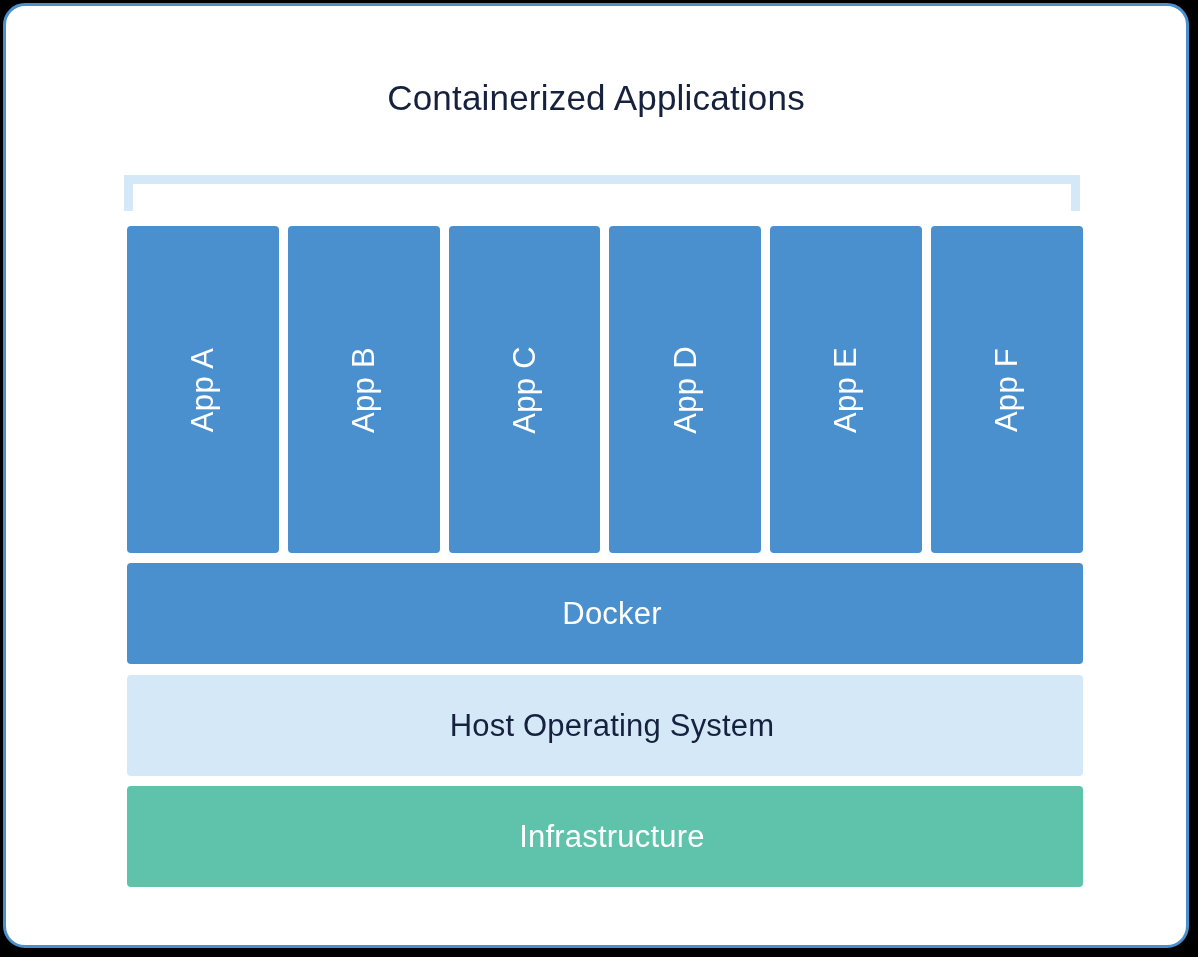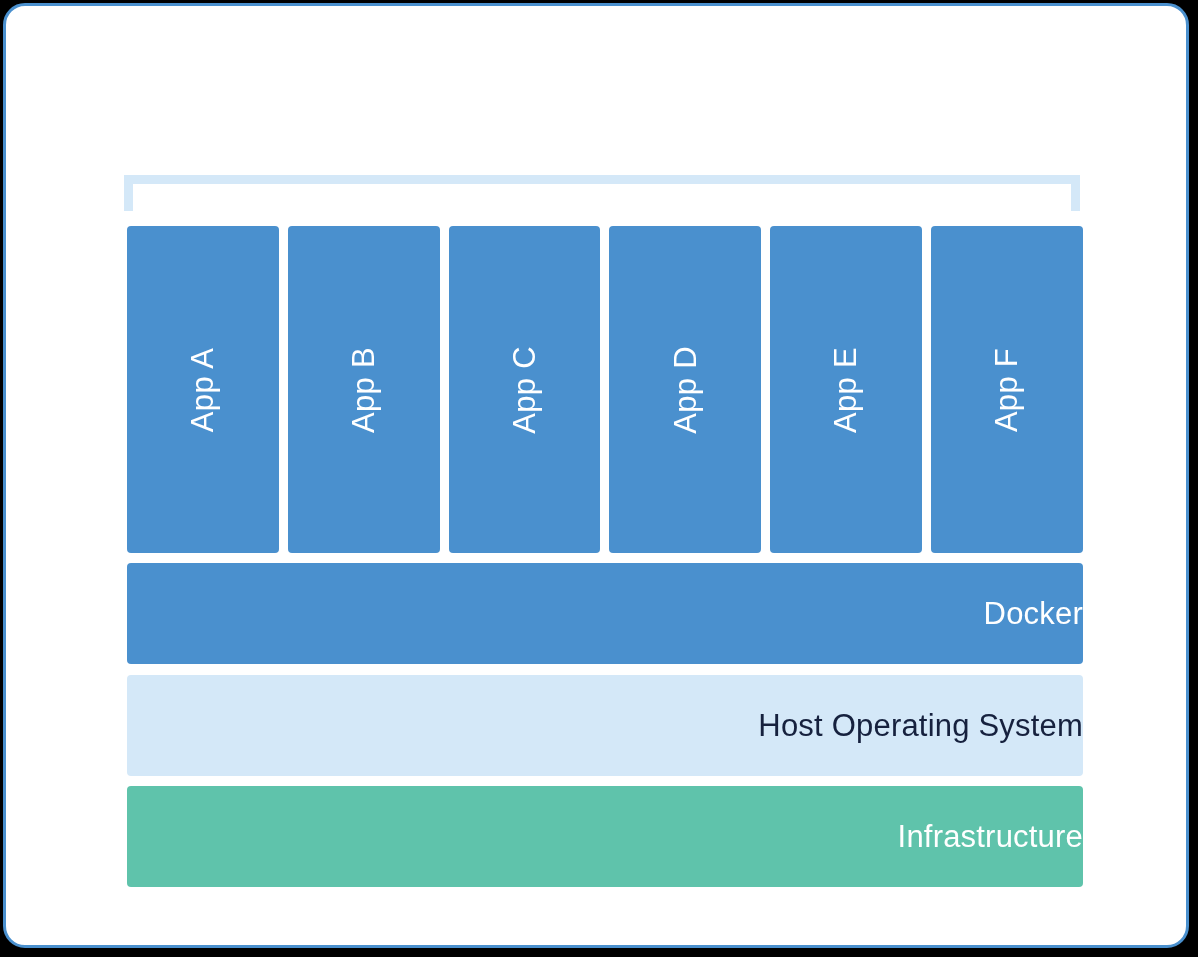--- a/index.html
+++ b/index.html
@@ -95,21 +95,21 @@
     letter-spacing: 0.3px;
   }
 
   
   .layer-bar {
     position: absolute;
     left: 121px;
     width: 956px;
     display: flex;
     align-items: center;
-    justify-content: flex-end;
+    justify-content: center;
     border-radius: 4px;
     box-sizing: border-box;
     padding-left: 14px;
   }
   .layer-label {
     font-size: 31px;
     font-weight: 400;
     letter-spacing: 0.2px;
   }
 
@@ -132,20 +132,21 @@
     height: 101px;
     background: #5fc3ab;
   }
   #layer-infrastructure .layer-label { color: #ffffff; }
 </style>
 </head>
 <body>
 
 <div id="diagram-card">
 
+  <div id="diagram-title">Containerized Applications</div>
 
   <div id="container-bracket">
     <div class="bracket-top"></div>
     <div class="bracket-leg bracket-leg-left"></div>
     <div class="bracket-leg bracket-leg-right"></div>
   </div>
 
   <div id="app-row">
     <div class="app-box">
       <span class="app-label">App A</span>

